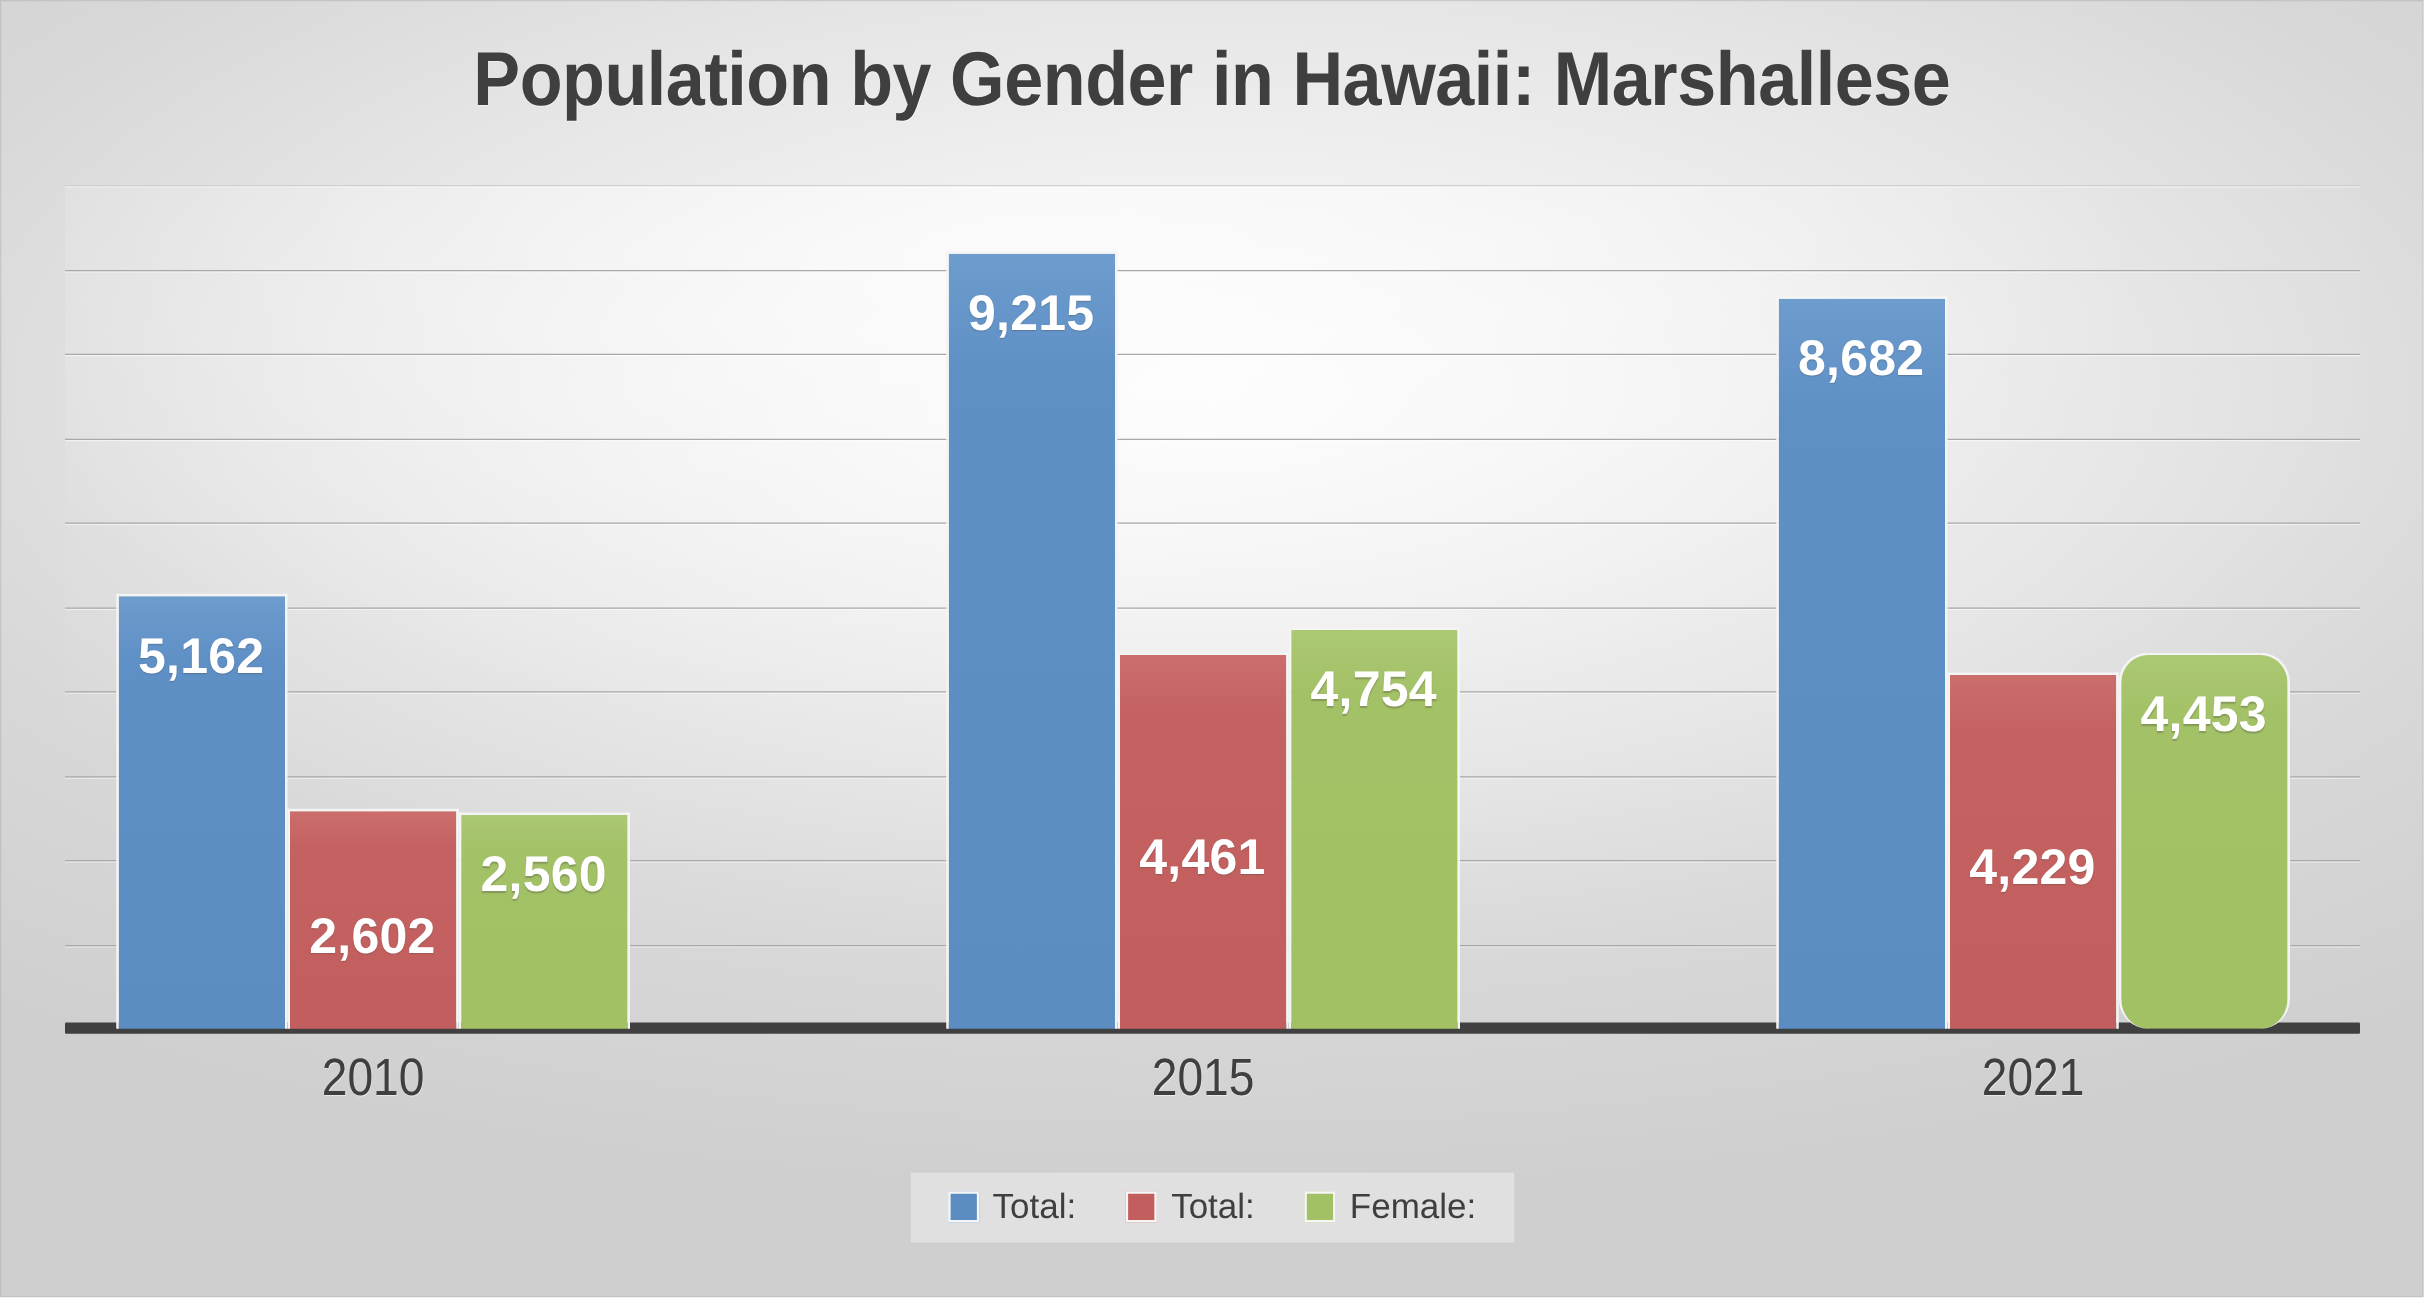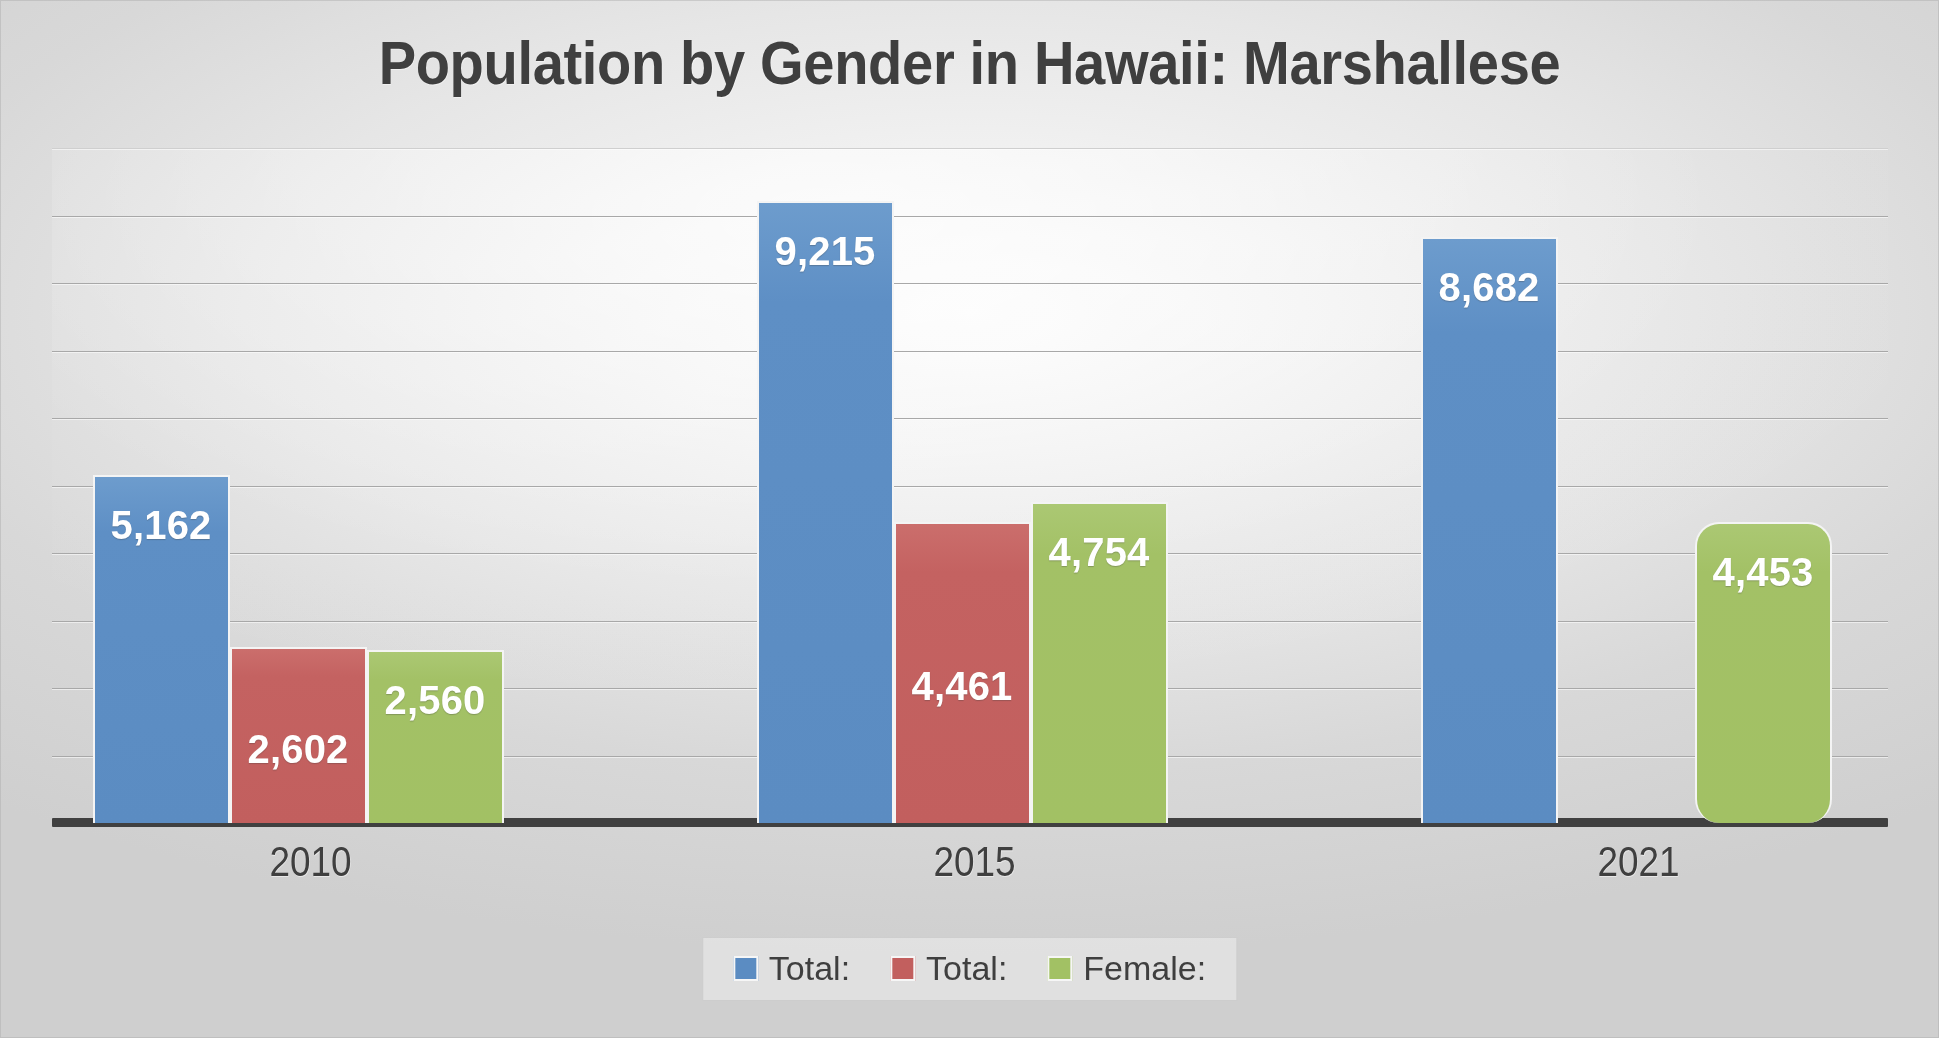--- a/index.html
+++ b/index.html
@@ -123,21 +123,21 @@
     font-weight: bold;
     color: #ffffff;
     white-space: nowrap;
     letter-spacing: 0.2px;
     text-shadow: 0 1px 1px rgba(60,60,60,0.30);
   }
 
   
   #category-labels {
     position: absolute;
-    left: 64px;
+    left: 52px;
     top: 838px;
     width: 1836px;
     height: 64px;
   }
   .category-label {
     position: absolute;
     top: 0;
     text-align: center;
     font-family: "Liberation Sans Narrow", "Liberation Sans", sans-serif;
     font-size: 42px;
@@ -168,21 +168,21 @@
   }
   .legend-swatch {
     width: 25px;
     height: 25px;
     box-sizing: border-box;
     border: 2px solid #f6f6f6;
     flex: 0 0 auto;
   }
   .legend-text {
     font-family: "Liberation Sans", sans-serif;
-    font-size: 34px;
+    font-size: 28px;
     color: #3f3f3f;
     line-height: 1;
   }
 </style>
 </head>
 <body>
 
 <div id="chart-root">
 
   <div id="chart-title">Population by Gender in Hawaii: Marshallese</div>
@@ -219,20 +219,23 @@
       </div>
       <div class="bar male" style="left: 841.5px; width: 137px; height: 301.118px;">
         <span class="bar-label">4,461</span>
       </div>
       <div class="bar female" style="left: 978.5px; width: 137px; height: 320.895px;">
         <span class="bar-label">4,754</span>
       </div>
       <div class="bar total" style="left: 1368.5px; width: 137px; height: 586.035px;">
         <span class="bar-label">8,682</span>
       </div>
+      <div class="bar male" style="left: 1505.5px; width: 137px; height: 285.457px;">
+        <span class="bar-label">4,229</span>
+      </div>
       <div class="bar female" style="left: 1642.5px; width: 137px; height: 300.577px; border-radius: 24px;">
         <span class="bar-label">4,453</span>
       </div>
     </div>
 
   <div id="category-labels">
 
   <div class="category-label" style="left: 40.5px; width: 411px;">2010</div>
       <div class="category-label" style="left: 704.5px; width: 411px;">2015</div>
       <div class="category-label" style="left: 1368.5px; width: 411px;">2021</div>

